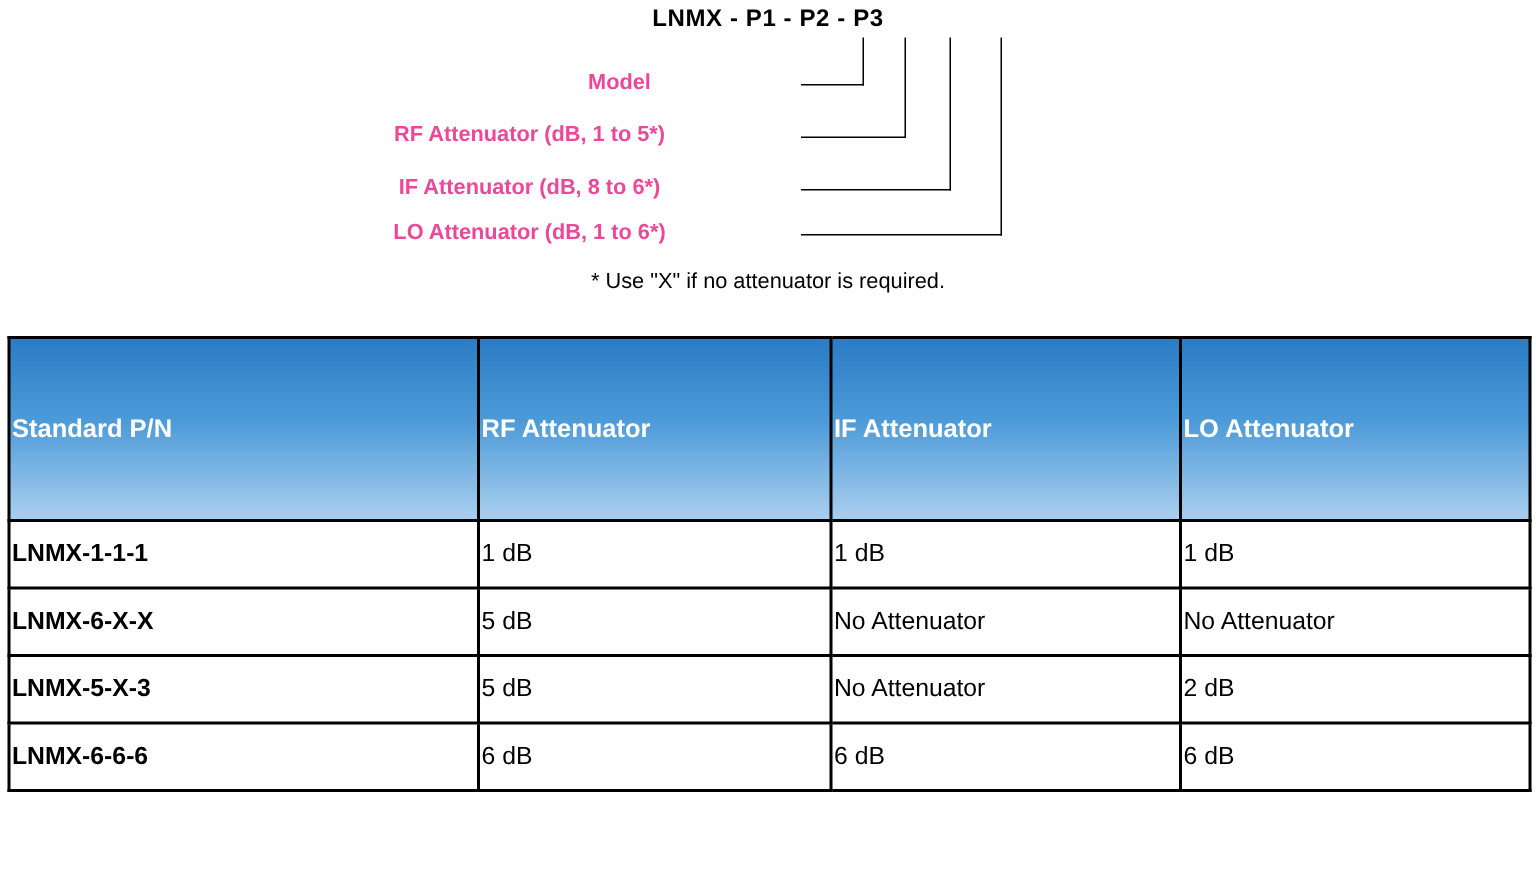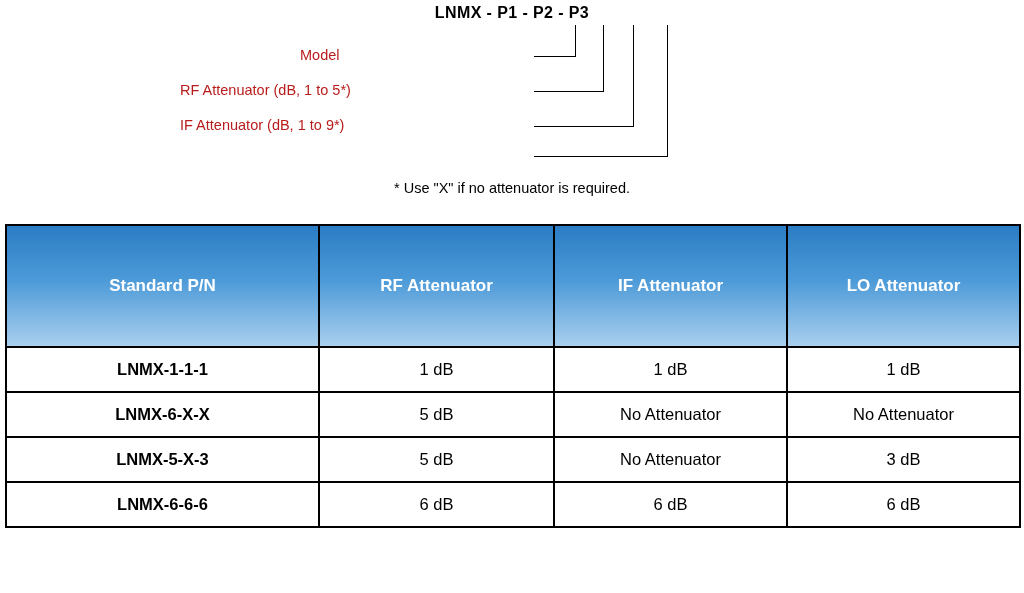--- a/index.html
+++ b/index.html
@@ -31,23 +31,24 @@
     top: 4px;
     width: 1024px;
     text-align: center;
     font-size: 16px;
     font-weight: bold;
     letter-spacing: 0.4px;
   }
   .callout {
     position: absolute;
     font-size: 14.5px;
-    text-align: left;
+    text-align: center;
     white-space: nowrap;
-    color: #b91c1c;
+    color: #ec4899;
+    font-weight: bold;
   }
   .lead {
     position: absolute;
     border-top: 1.6px solid #000;
     height: 0;
   }
   .riser {
     position: absolute;
     border-left: 1.6px solid #000;
     width: 0;
@@ -69,21 +70,21 @@
     width: 1014px;
   }
   table.pn-table {
     border-collapse: collapse;
     width: 1014px;
     table-layout: fixed;
   }
   table.pn-table th,
   table.pn-table td {
     border: 2px solid #000000;
-    text-align: center;
+    text-align: left;
     vertical-align: middle;
   }
   table.pn-table thead th {
     height: 118px;
     color: #ffffff;
     font-size: 17px;
     font-weight: bold;
     background: linear-gradient(to bottom, #2b7cc4 0%, #4c9ad8 45%, #a9cfee 100%);
   }
   table.pn-table tbody td {
@@ -109,24 +110,25 @@
     <div class="pn-code">LNMX - P1 - P2 - P3</div>
 
     <div class="callout" style="left: 300px; top: 47px; width: 226px;">Model</div>
     <div class="lead" style="left: 534px; top: 56px; width: 42px;"></div>
     <div class="riser" style="left: 575px; top: 25px; height: 32px;"></div>
 
     <div class="callout" style="left: 180px; top: 82px; width: 346px;">RF Attenuator (dB, 1 to 5*)</div>
     <div class="lead" style="left: 534px; top: 91px; width: 70px;"></div>
     <div class="riser" style="left: 603px; top: 25px; height: 67px;"></div>
 
-    <div class="callout" style="left: 180px; top: 117px; width: 346px;">IF Attenuator (dB, 1 to 9*)</div>
+    <div class="callout" style="left: 180px; top: 117px; width: 346px;">IF Attenuator (dB, 8 to 6*)</div>
     <div class="lead" style="left: 534px; top: 126px; width: 100px;"></div>
     <div class="riser" style="left: 633px; top: 25px; height: 102px;"></div>
 
+    <div class="callout" style="left: 180px; top: 147px; width: 346px;">LO Attenuator (dB, 1 to 6*)</div>
     <div class="lead" style="left: 534px; top: 156px; width: 134px;"></div>
     <div class="riser" style="left: 667px; top: 25px; height: 132px;"></div>
 
     <div class="footnote">* Use "X" if no attenuator is required.</div>
   </div>
 
   <div class="table-wrap">
     <table class="pn-table">
       <colgroup>
         <col class="c1">
@@ -152,21 +154,21 @@
         <tr>
           <td class="pn">LNMX-6-X-X</td>
           <td>5 dB</td>
           <td>No Attenuator</td>
           <td>No Attenuator</td>
         </tr>
         <tr>
           <td class="pn">LNMX-5-X-3</td>
           <td>5 dB</td>
           <td>No Attenuator</td>
-          <td>3 dB</td>
+          <td>2 dB</td>
         </tr>
         <tr>
           <td class="pn">LNMX-6-6-6</td>
           <td>6 dB</td>
           <td>6 dB</td>
           <td>6 dB</td>
         </tr>
       </tbody>
     </table>
   </div>

